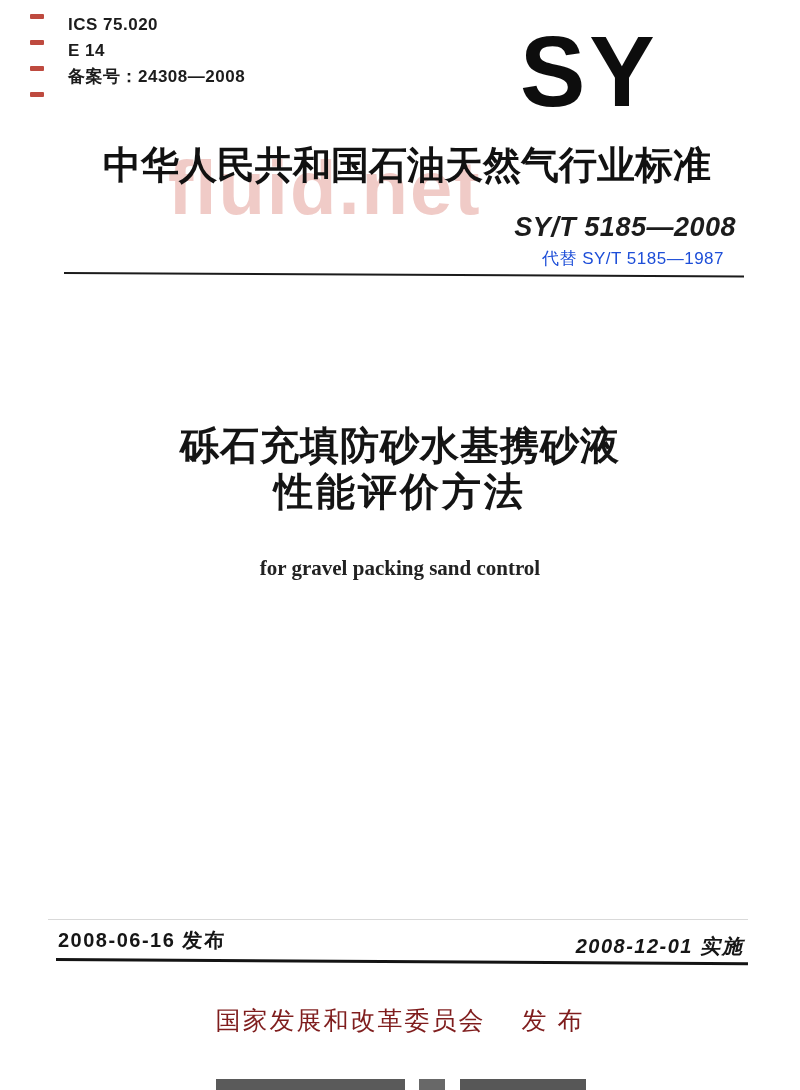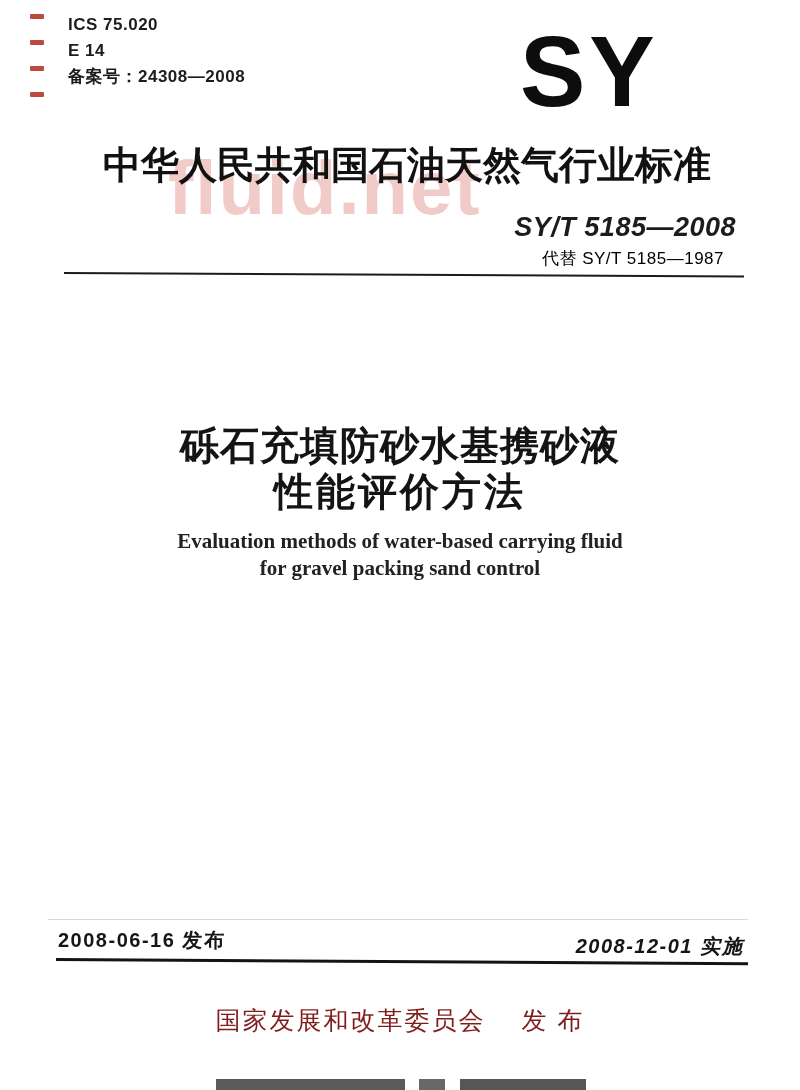--- a/index.html
+++ b/index.html
@@ -24,21 +24,21 @@
   
   .heading{left:0;top:140px;width:800px;text-align:center;font-size:38px;font-weight:bold;
            letter-spacing:0px;color:#111;z-index:2;padding-left:7px;}
 
   
   .watermark{left:168px;top:144px;font-size:76px;font-weight:bold;letter-spacing:2px;
              color:rgba(219,130,122,0.42);z-index:1;font-family:"Liberation Sans","DejaVu Sans",sans-serif;}
 
   
   .std-no{right:64px;top:212px;font-size:27px;font-weight:bold;letter-spacing:.5px;text-align:right;font-style:italic;}
-  .std-replaces{right:76px;top:247px;font-size:17px;color:#000000;letter-spacing:.5px;}
+  .std-replaces{right:76px;top:247px;font-size:17px;color:#1d4ed8;letter-spacing:.5px;}
 
   .rule1{left:64px;top:272px;width:680px;height:2px;background:#1b1b1b;transform:rotate(0.3deg);transform-origin:left center;}
 
   
   .title-cn1{left:0;top:419px;width:800px;text-align:center;font-size:39px;font-weight:bold;letter-spacing:1px;color:#141414;}
   .title-cn2{left:0;top:465px;width:800px;text-align:center;font-size:39px;font-weight:bold;letter-spacing:3px;color:#141414;}
   .title-en{left:0;width:800px;text-align:center;font-size:21px;font-weight:bold;
             font-family:"Liberation Serif","DejaVu Serif",serif;color:#222;}
   .title-en1{top:529px;}
   .title-en2{top:556px;}
@@ -85,21 +85,20 @@
 
   <div class="abs heading">中华人民共和国石油天然气行业标准</div>
 
   <div class="abs std-no">SY/T 5185—2008</div>
   <div class="abs std-replaces">代替 SY/T 5185—1987</div>
 
   <div class="abs rule1"></div>
 
   <div class="abs title-cn2">性能评价方法</div>
   <div class="abs title-cn1">砾石充填防砂水基携砂液</div>
-  <div class="abs title-en title-en1">Evaluation methods of water-based carrying fluid</div>
   <div class="abs title-en title-en2">for gravel packing sand control</div>
 
   <div class="abs rule-faint"></div>
 
   <div class="abs date-row date-left">
     <span>2008-06-16</span><span class="lbl">发布</span>
   </div>
   <div class="abs date-row date-right">
     <span>2008-12-01</span><span class="lbl">实施</span>
   </div>

